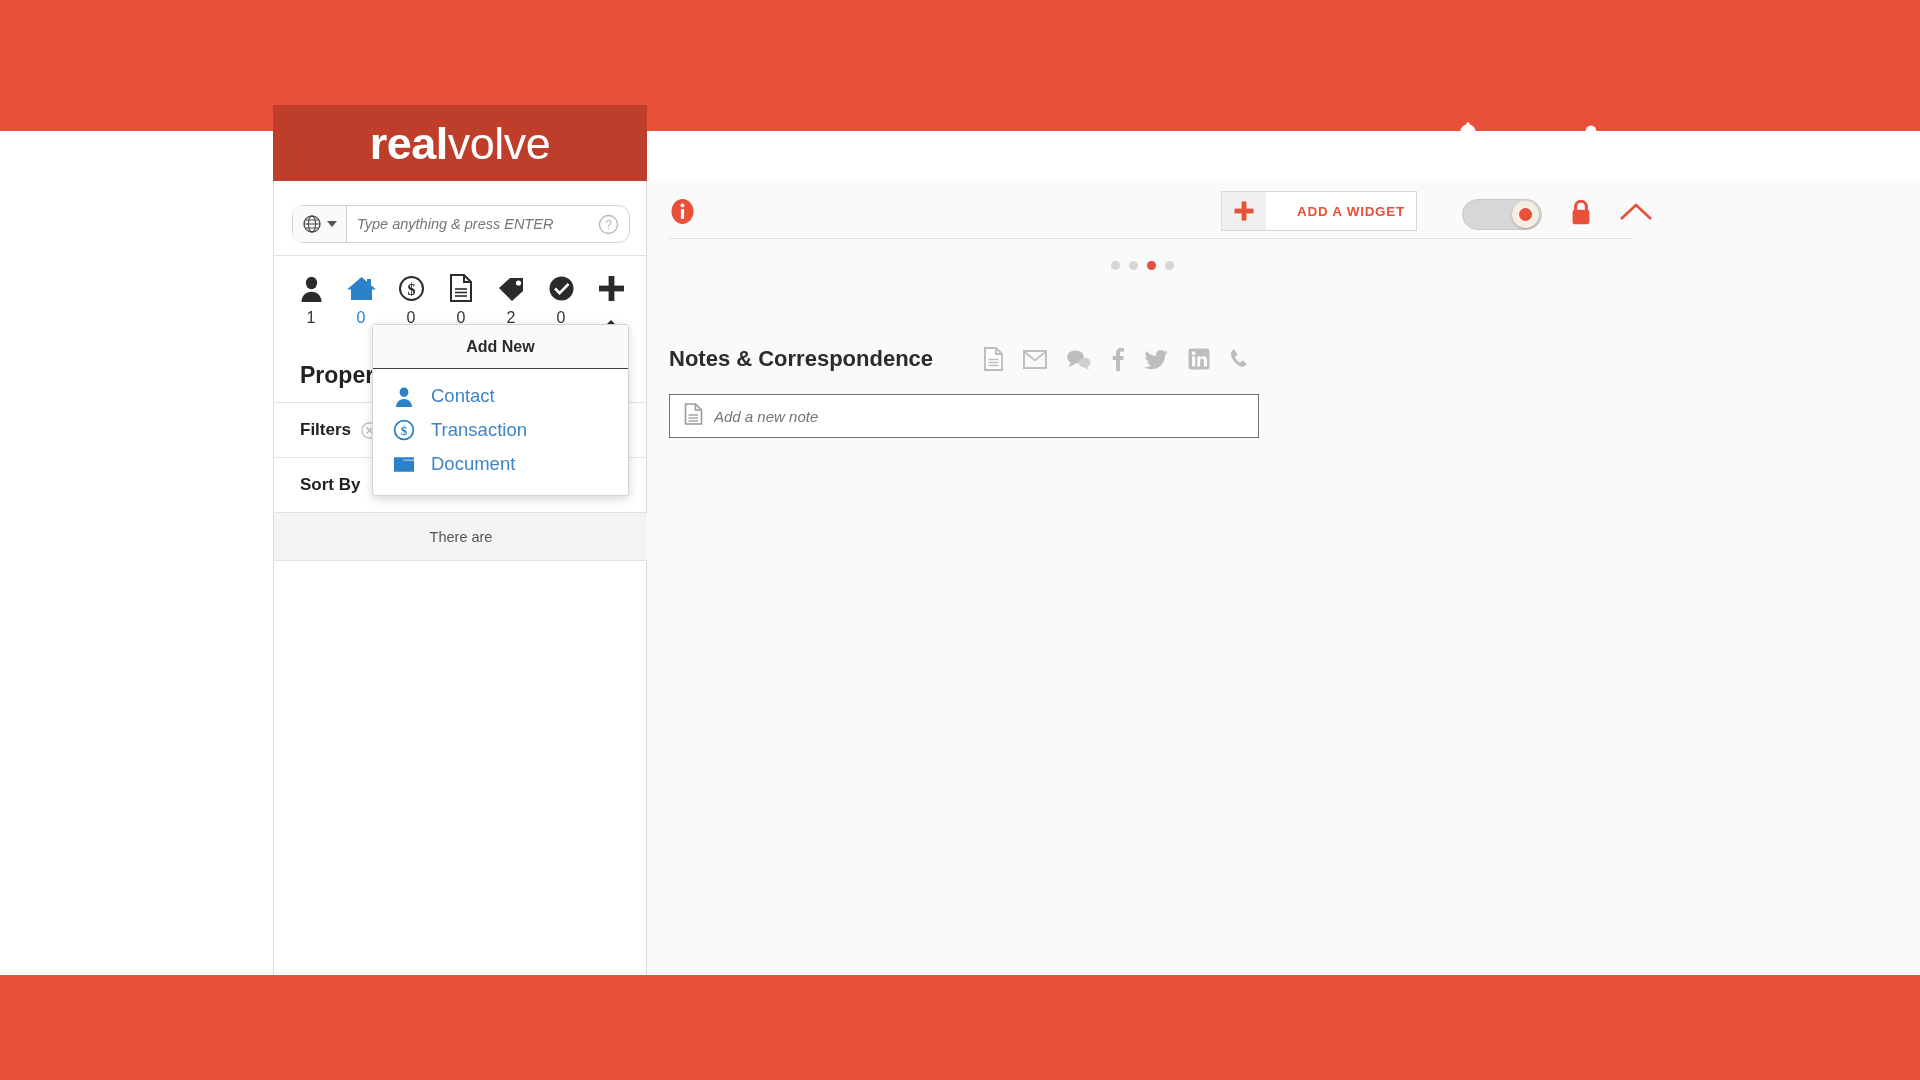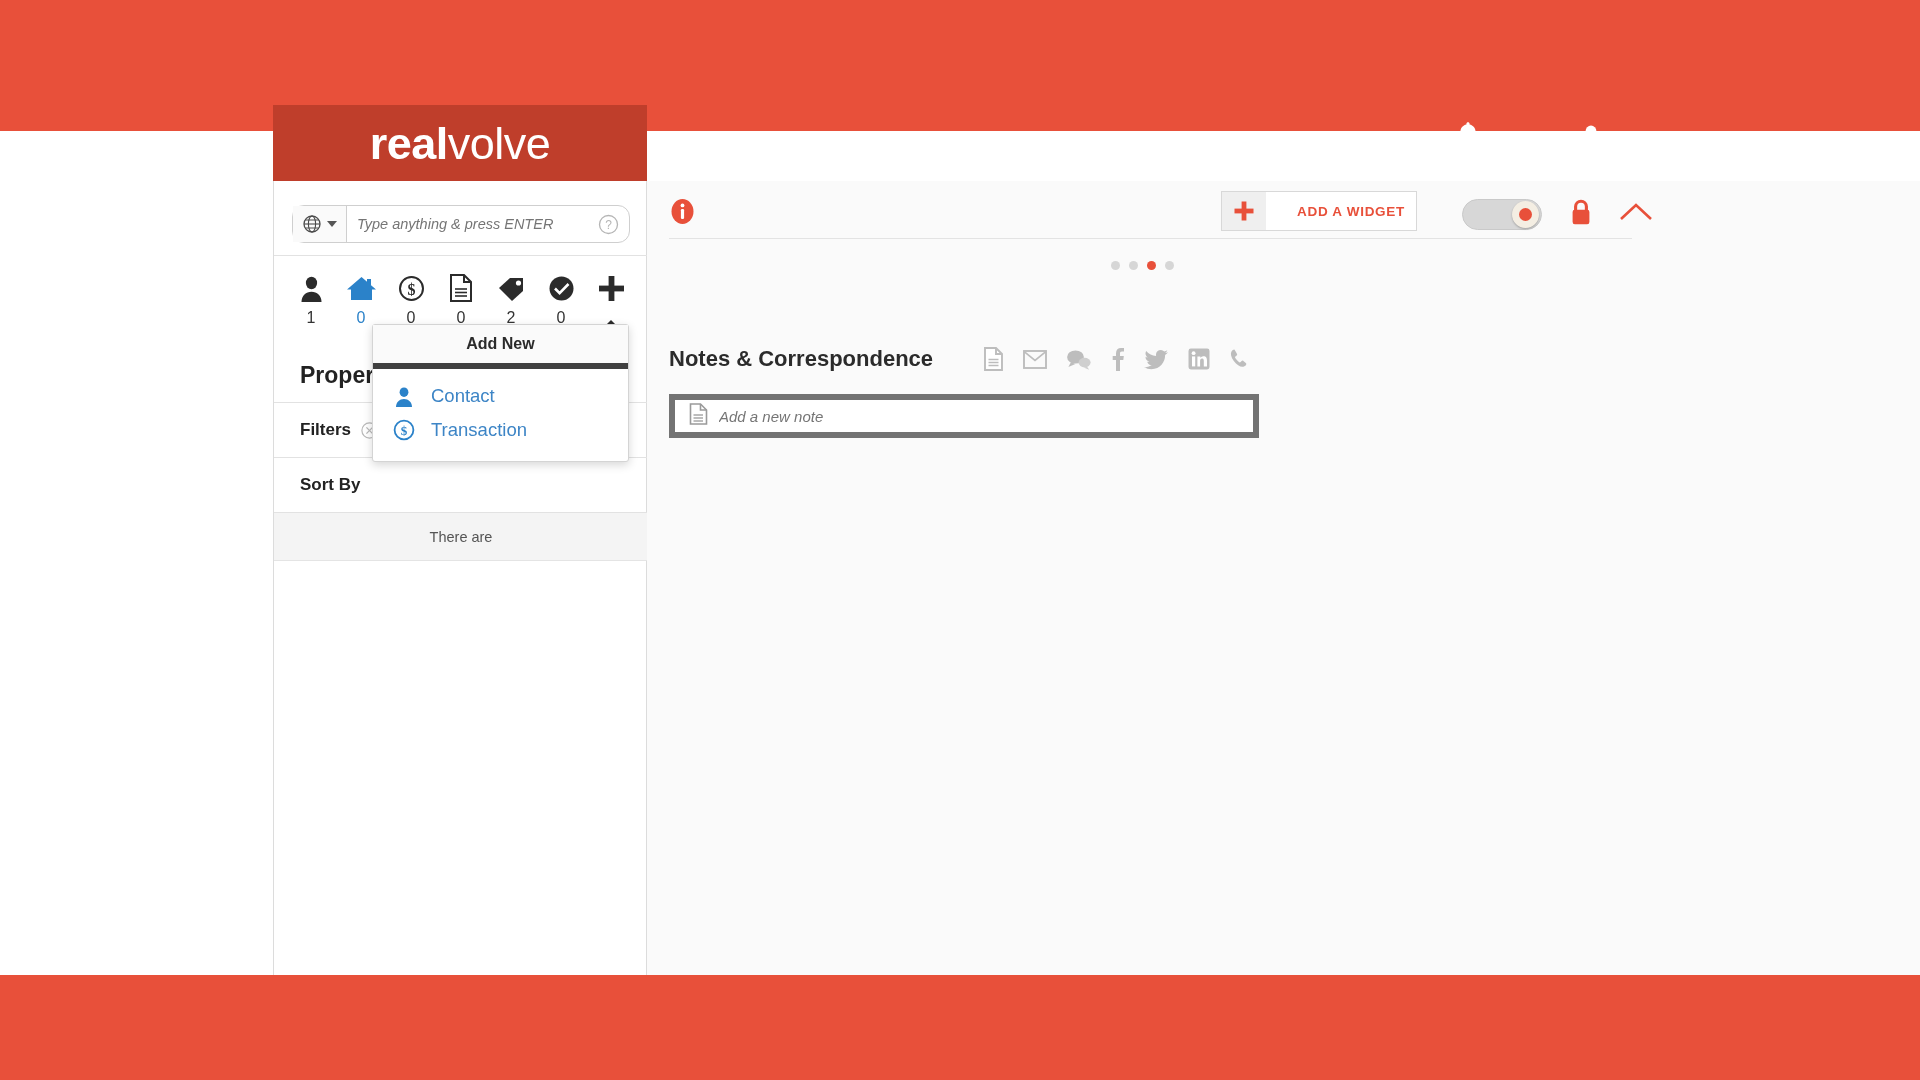--- a/index.html
+++ b/index.html
@@ -126,21 +126,21 @@
 
   
   .dropdown {
     position: absolute; left: 372px; top: 143px; width: 257px;
     background: #ffffff; border: 1px solid #d4d4d4; border-radius: 3px;
     box-shadow: 0 3px 10px rgba(0,0,0,0.16); z-index: 40;
   }
   .dropdown-head {
     height: 44px; display: flex; align-items: center; justify-content: center;
     font-size: 16px; font-weight: 700; color: #2b2b2b;
-    border-bottom: 6px solid #404040; background: #fafafa;
+    border-bottom: 1px solid #404040; background: #fafafa;
   }
   .dropdown-list { padding: 10px 0 14px 0; }
   .dropdown-item {
     display: flex; align-items: center; gap: 16px; padding: 6px 0 6px 20px;
     cursor: pointer; color: #3d85c6; font-size: 18.5px;
   }
   .dropdown-item .di-icon { width: 22px; display: flex; justify-content: center; }
 
   
   .main { position: absolute; left: 647px; top: 0; width: 1273px; height: 794px; background: #fafafa; }
@@ -177,21 +177,21 @@
   .dot { width: 9px; height: 9px; border-radius: 50%; background: #d6d6d6; cursor: pointer; }
   .dot.active { background: #E8503A; }
 
   .notes-col { position: absolute; left: 22px; top: 165px; width: 600px; }
   .notes-head { display: flex; align-items: center; gap: 0px; }
   .notes-title { font-size: 22px; font-weight: 700; color: #2b2b2b; }
   .notes-icons { display: flex; align-items: center; gap: 19px; margin-left: 50px; }
   .notes-icons span { cursor: pointer; display: flex; }
   .note-input-wrap {
     margin-top: 22px; width: 590px; height: 44px; background: #ffffff;
-    border: 6px solid #737373; display: flex; align-items: center; gap: 11px; padding: 0 14px;
+    border: 1px solid #737373; display: flex; align-items: center; gap: 11px; padding: 0 14px;
   }
   .note-input {
     flex: 1; border: 0; outline: none; font-style: italic; font-size: 15px;
     color: #8e8e8e; font-family: "Liberation Sans", sans-serif; background: transparent;
   }
 
   
   .help-widget {
     position: absolute; left: 1731px; top: 934px; width: 189px; height: 64px;
     background: #3C4858; display: flex; align-items: center; gap: 22px;
@@ -370,20 +370,29 @@
         <div class="dropdown-item">
           <span class="di-icon">
             <svg width="22" height="22" viewBox="0 0 22 22">
               <circle cx="11" cy="11" r="9.4" fill="none" stroke="#2b82c9" stroke-width="1.8"></circle>
               <text x="11" y="16" text-anchor="middle" font-size="13" font-weight="700" fill="#2b82c9" font-family="Liberation Serif, serif">$</text>
             </svg>
           </span>
           <span>Transaction</span>
         </div>
 
+        <div class="dropdown-item">
+          <span class="di-icon">
+            <svg width="23" height="20" viewBox="0 0 23 20">
+              <path d="M1 4h8l2 2.4h11V18H1z" fill="#2b82c9"></path>
+              <rect x="1" y="3" width="21" height="2.6" rx="1" fill="#2b82c9"></rect>
+            </svg>
+          </span>
+          <span>Document</span>
+        </div>
 
       </div>
     </div>
 
     <div class="main">
 
       <div class="toolbar">
 
         <div class="info-badge">
           <svg width="27" height="27" viewBox="0 0 27 27">

